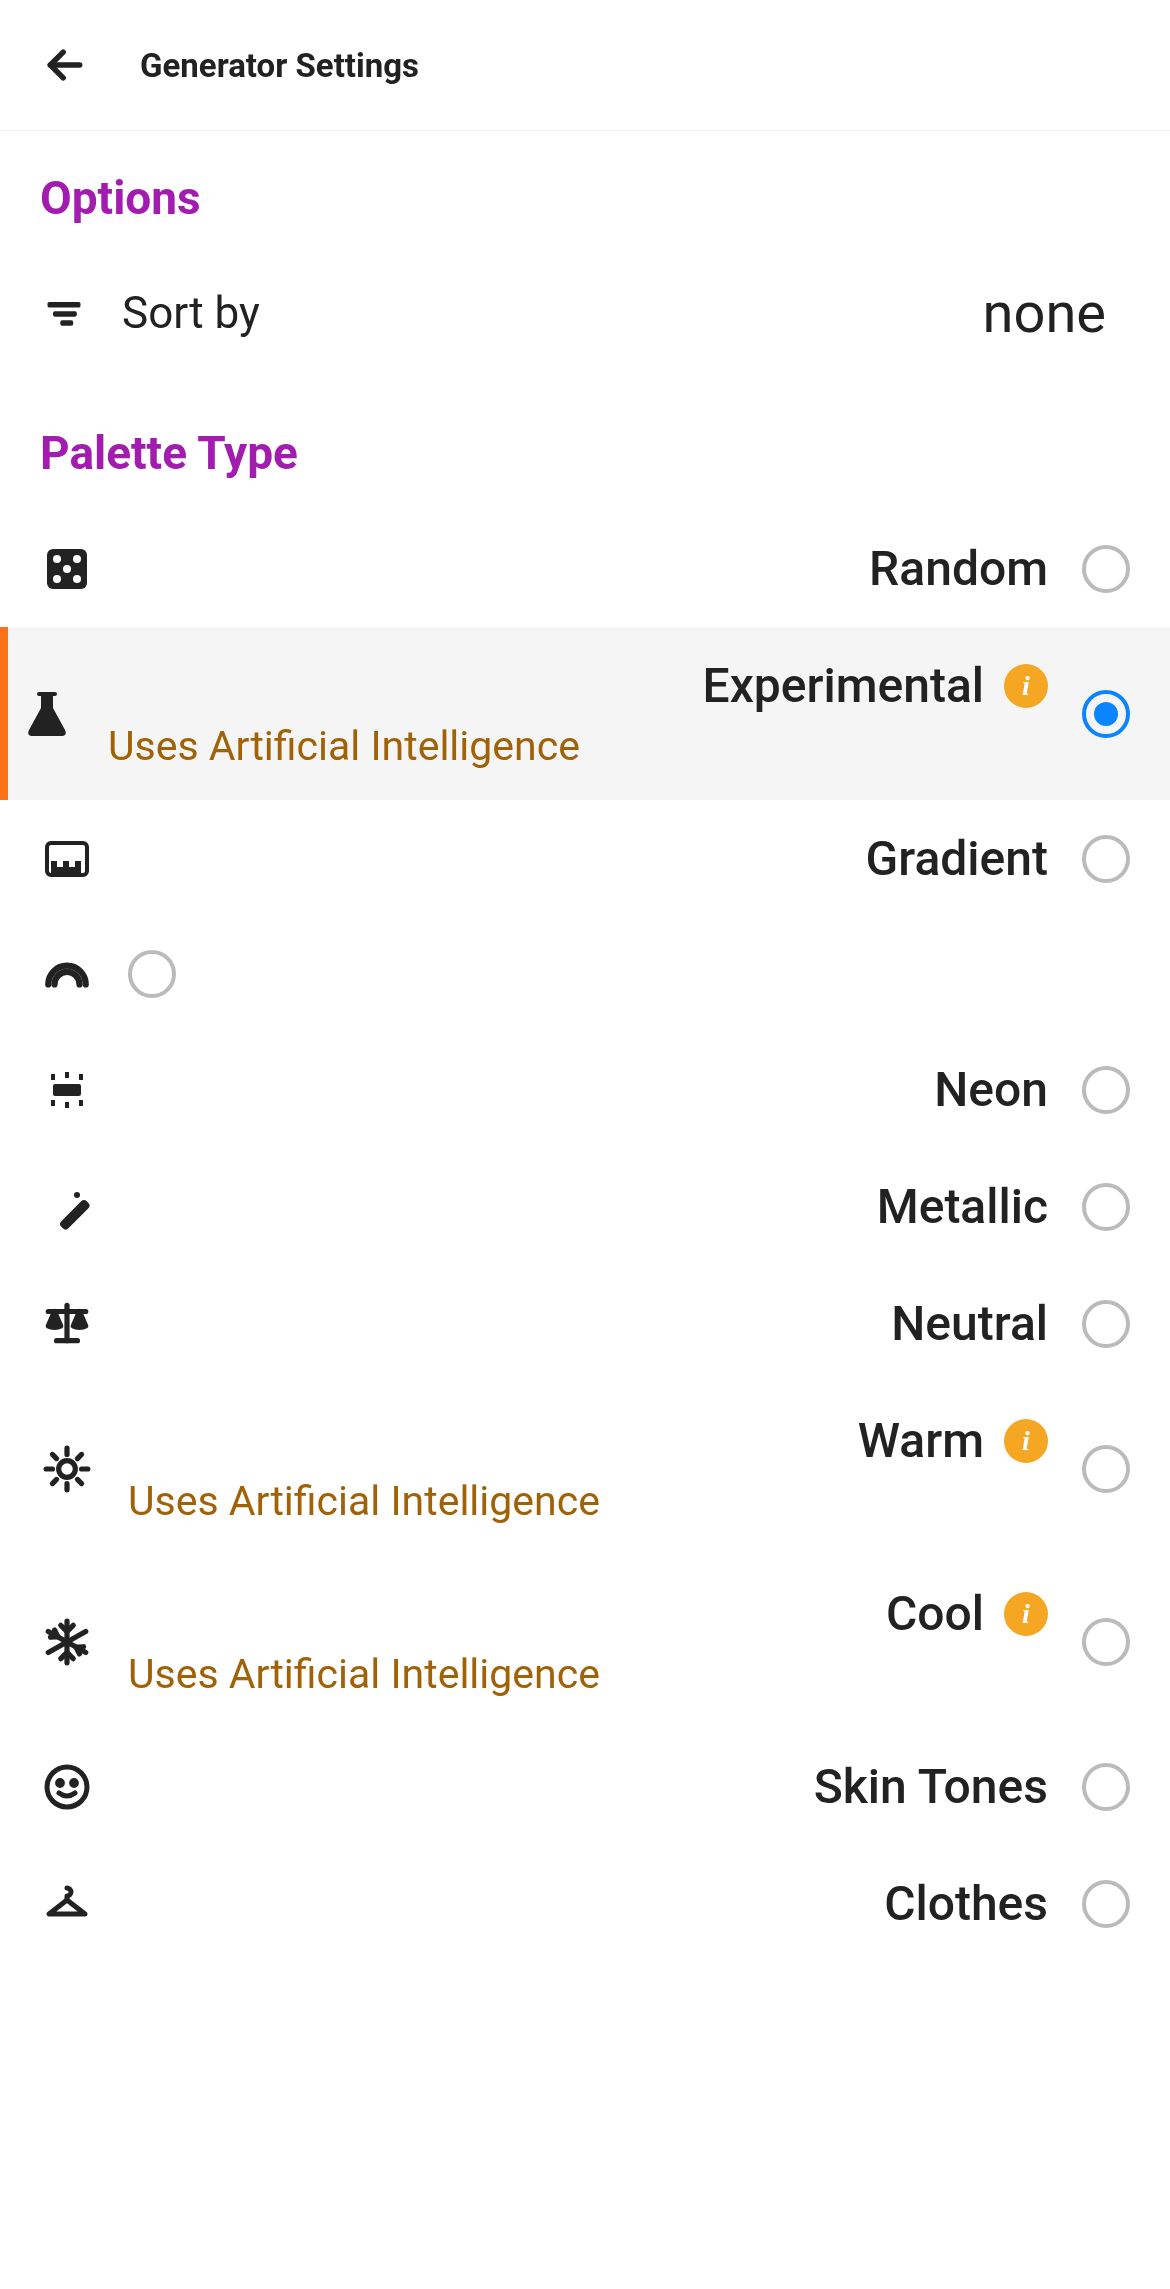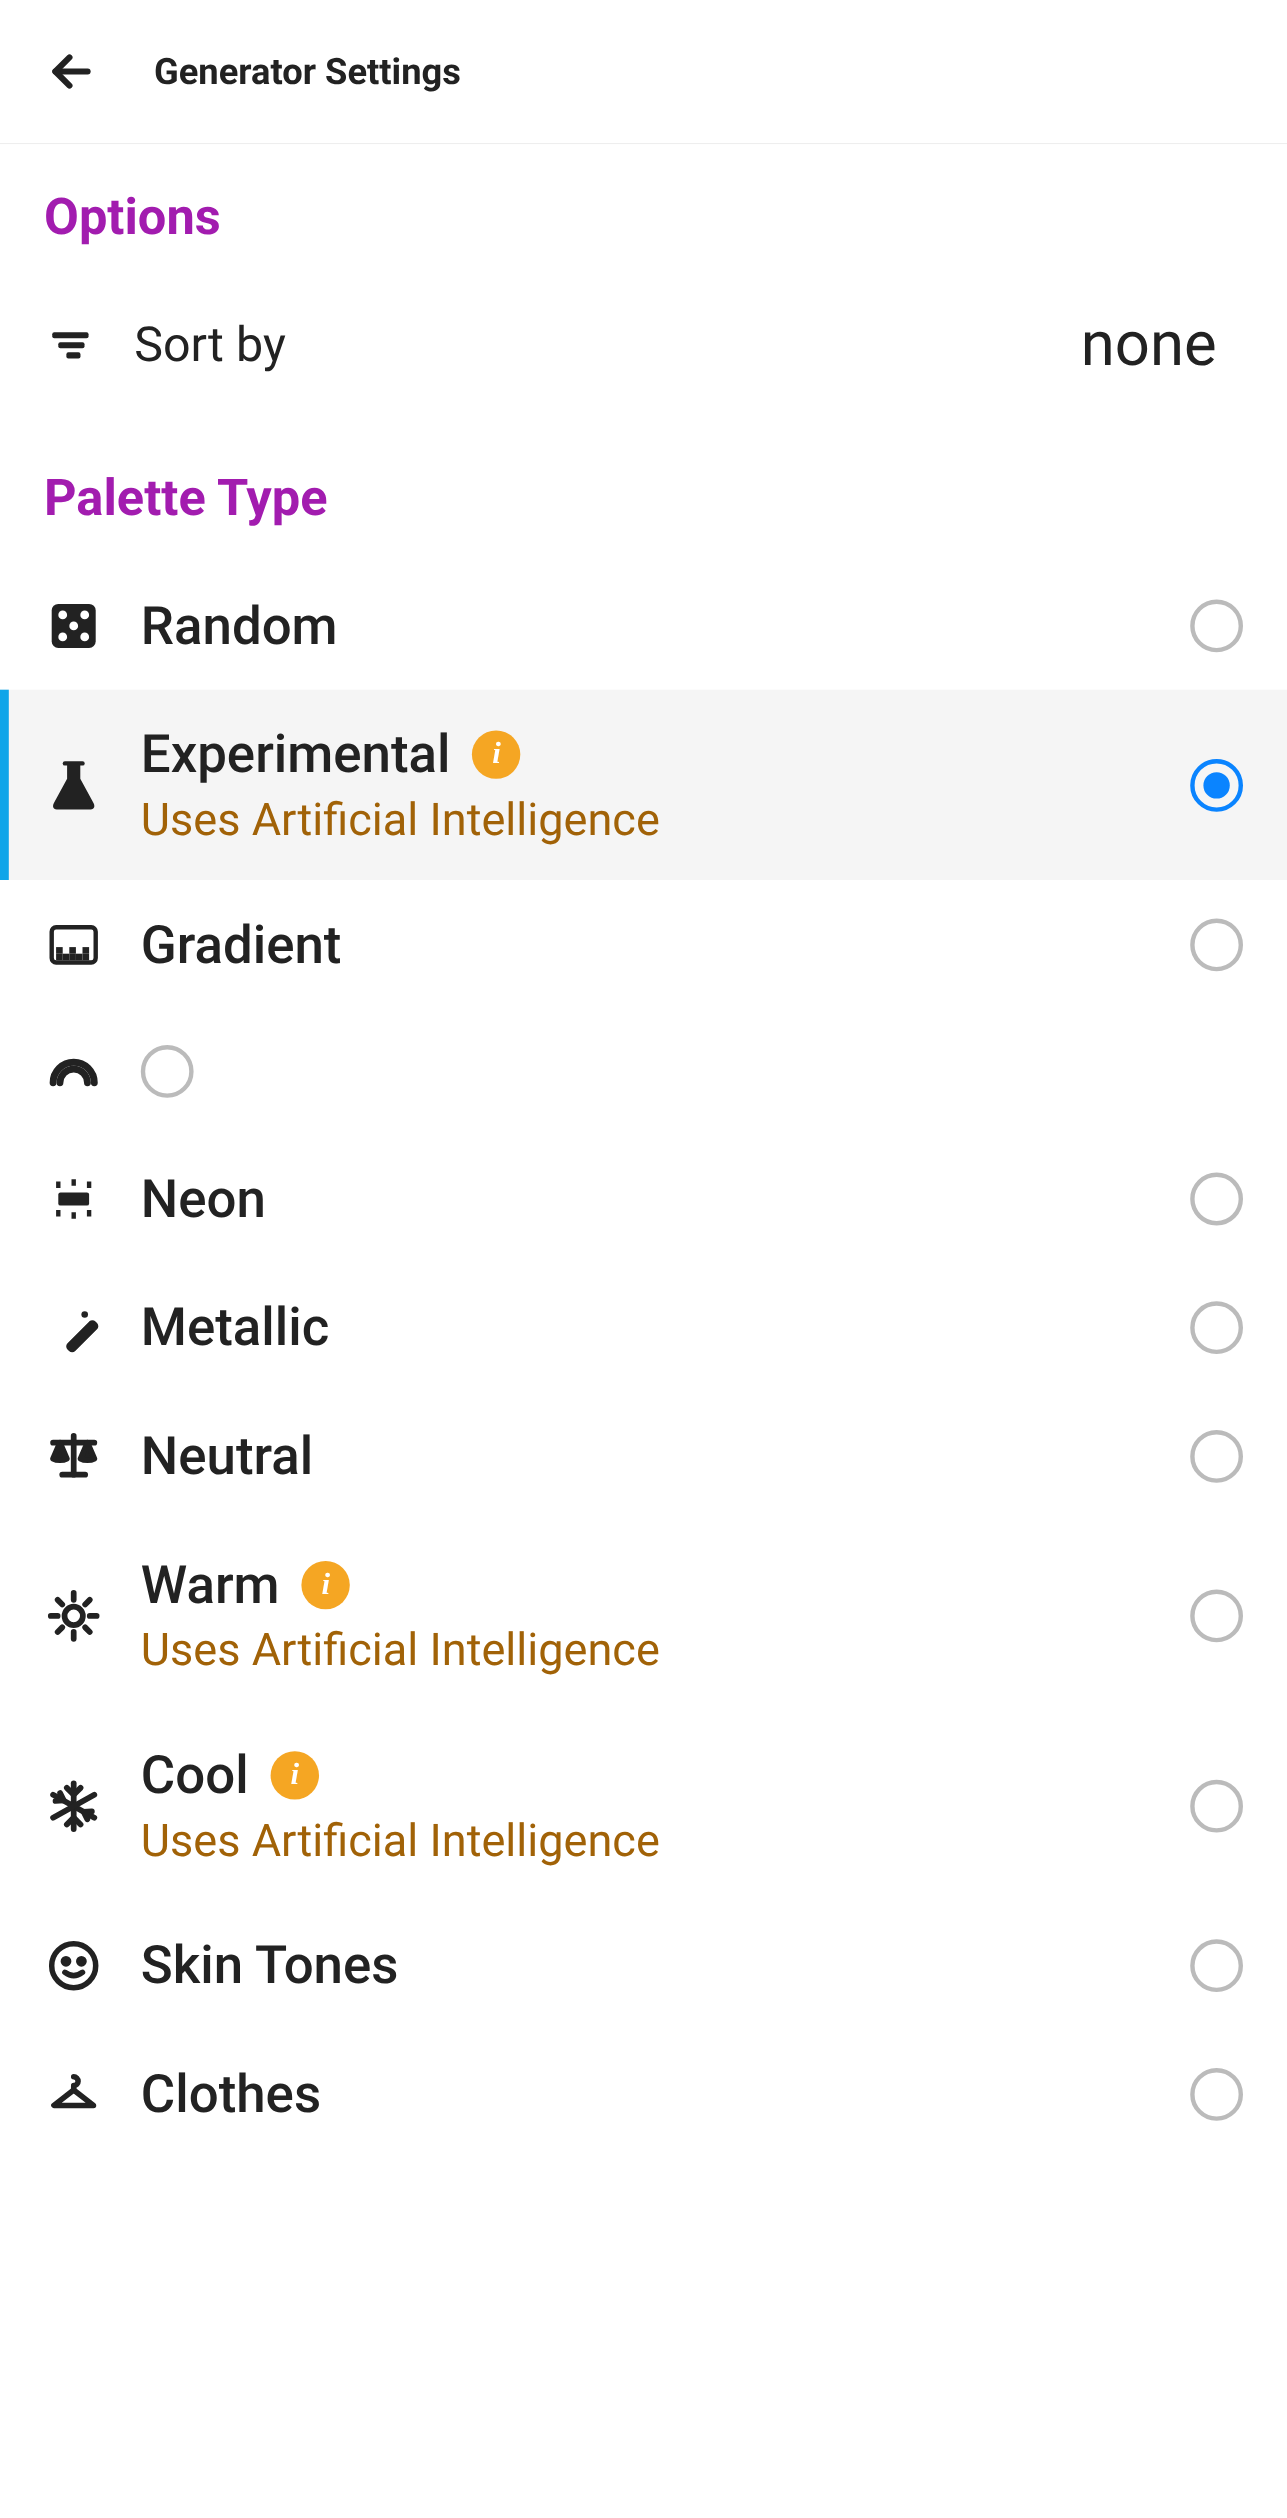--- a/index.html
+++ b/index.html
@@ -77,41 +77,42 @@
     .palette-item {
       display: flex;
       align-items: center;
       padding: 30px 40px 30px 40px;
       gap: 34px;
       cursor: pointer;
       position: relative;
     }
     .palette-item.selected {
       background: #f5f5f5;
-      border-left: 8px solid #0ea5e9;
-      padding-left: 32px;
+      border-left: 8px solid #f97316;
+      padding-left: 12px;
     }
     .palette-icon {
       width: 54px;
       height: 54px;
       display: flex;
       align-items: center;
       justify-content: center;
       flex-shrink: 0;
     }
     .palette-text {
       flex: 1;
       display: flex;
       flex-direction: column;
       gap: 4px;
     }
     .palette-title-row {
       display: flex;
       align-items: center;
       gap: 20px;
+      justify-content: flex-end;
     }
     .palette-title {
       font-size: 48px;
       font-weight: 500;
       color: #222;
     }
     .info-badge {
       width: 44px;
       height: 44px;
       border-radius: 50%;

